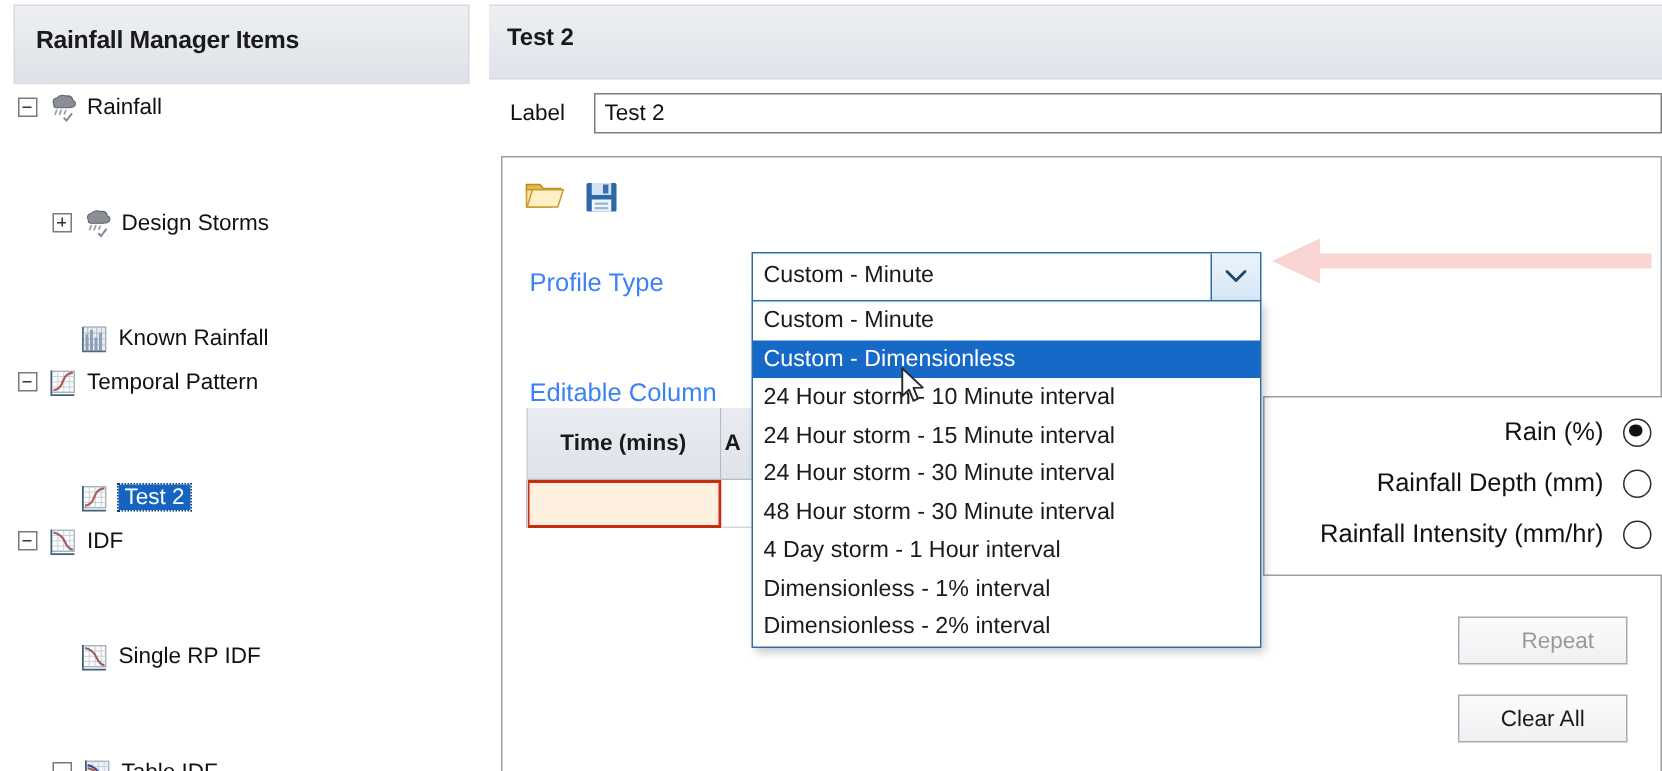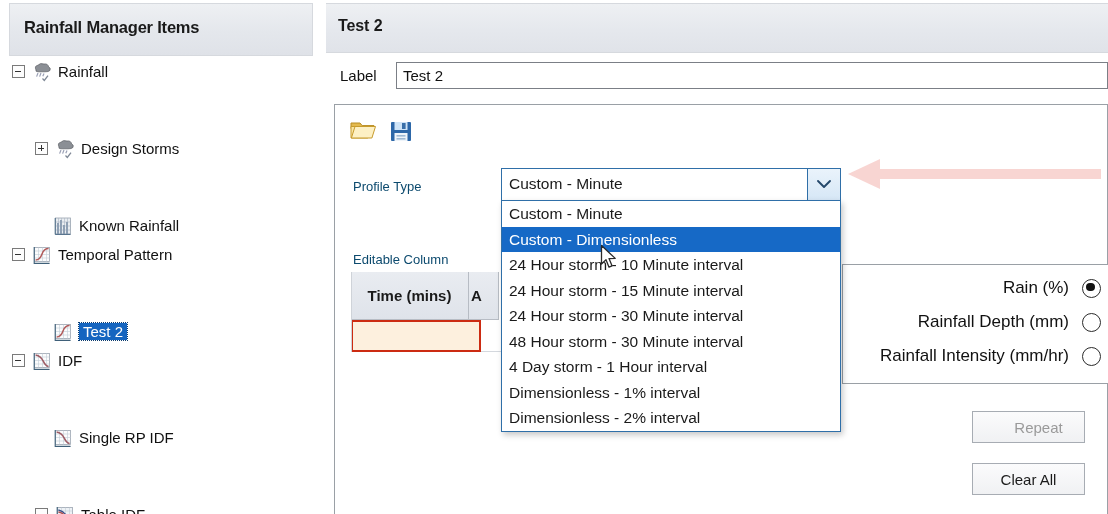--- a/index.html
+++ b/index.html
@@ -83,21 +83,21 @@
   .groupbox{
     position:absolute;left:8px;top:104px;width:774px;height:410px;
     border:1px solid #9aa0a6;border-bottom:none;background:#ffffff;box-sizing:border-box;
   }
 
   .toolbar{position:absolute;left:10px;top:10px;width:200px;height:36px;}
   .tb-btn{position:absolute;top:0;width:32px;height:32px;cursor:pointer;}
   .tb-open{left:2px;}
   .tb-save{left:40px;}
 
-  .field-label{position:absolute;font-size:13px;color:#0c4a6e;}
+  .field-label{position:absolute;font-size:17px;color:#3b82f6;}
   .lbl-profile{left:18px;top:74px;}
   .lbl-editable{left:18px;top:147px;}
 
   
   .combo{
     position:absolute;left:166px;top:63px;width:340px;height:33px;
     border:1px solid #2f6fa8;background:#ffffff;box-sizing:border-box;z-index:40;
   }
   .combo-text{
     position:absolute;left:7px;top:6px;font-size:15.5px;color:#1a1a1a;
@@ -126,21 +126,21 @@
     position:absolute;left:16px;top:167px;width:160px;z-index:10;
   }
   .tbl-headrow{display:flex;}
   .th{
     height:48px;line-height:48px;
     background:linear-gradient(to bottom,#e9ecf1 0%,#dfe3ea 100%);
     border-right:1px solid #b7bcc4;border-bottom:1px solid #b7bcc4;
     font-size:15px;font-weight:bold;color:#1a1a1a;text-align:center;
     box-sizing:border-box;
   }
-  .th.c1{width:118px;}
+  .th.c1{width:130px;}
   .th.c2{width:30px;padding-left:2px;text-align:left;}
   .tbl-bodyrow{display:flex;}
   .td{height:32px;box-sizing:border-box;}
   .td.c1{
     width:130px;background:#fdf0de;border:2px solid #cc2b12;
   }
   .td.c2{width:30px;background:#ffffff;border-bottom:1px solid #d4d8de;}
   .tbl-vline{
     position:absolute;left:0;top:0;width:1px;height:80px;background:#cfd3d9;
   }

